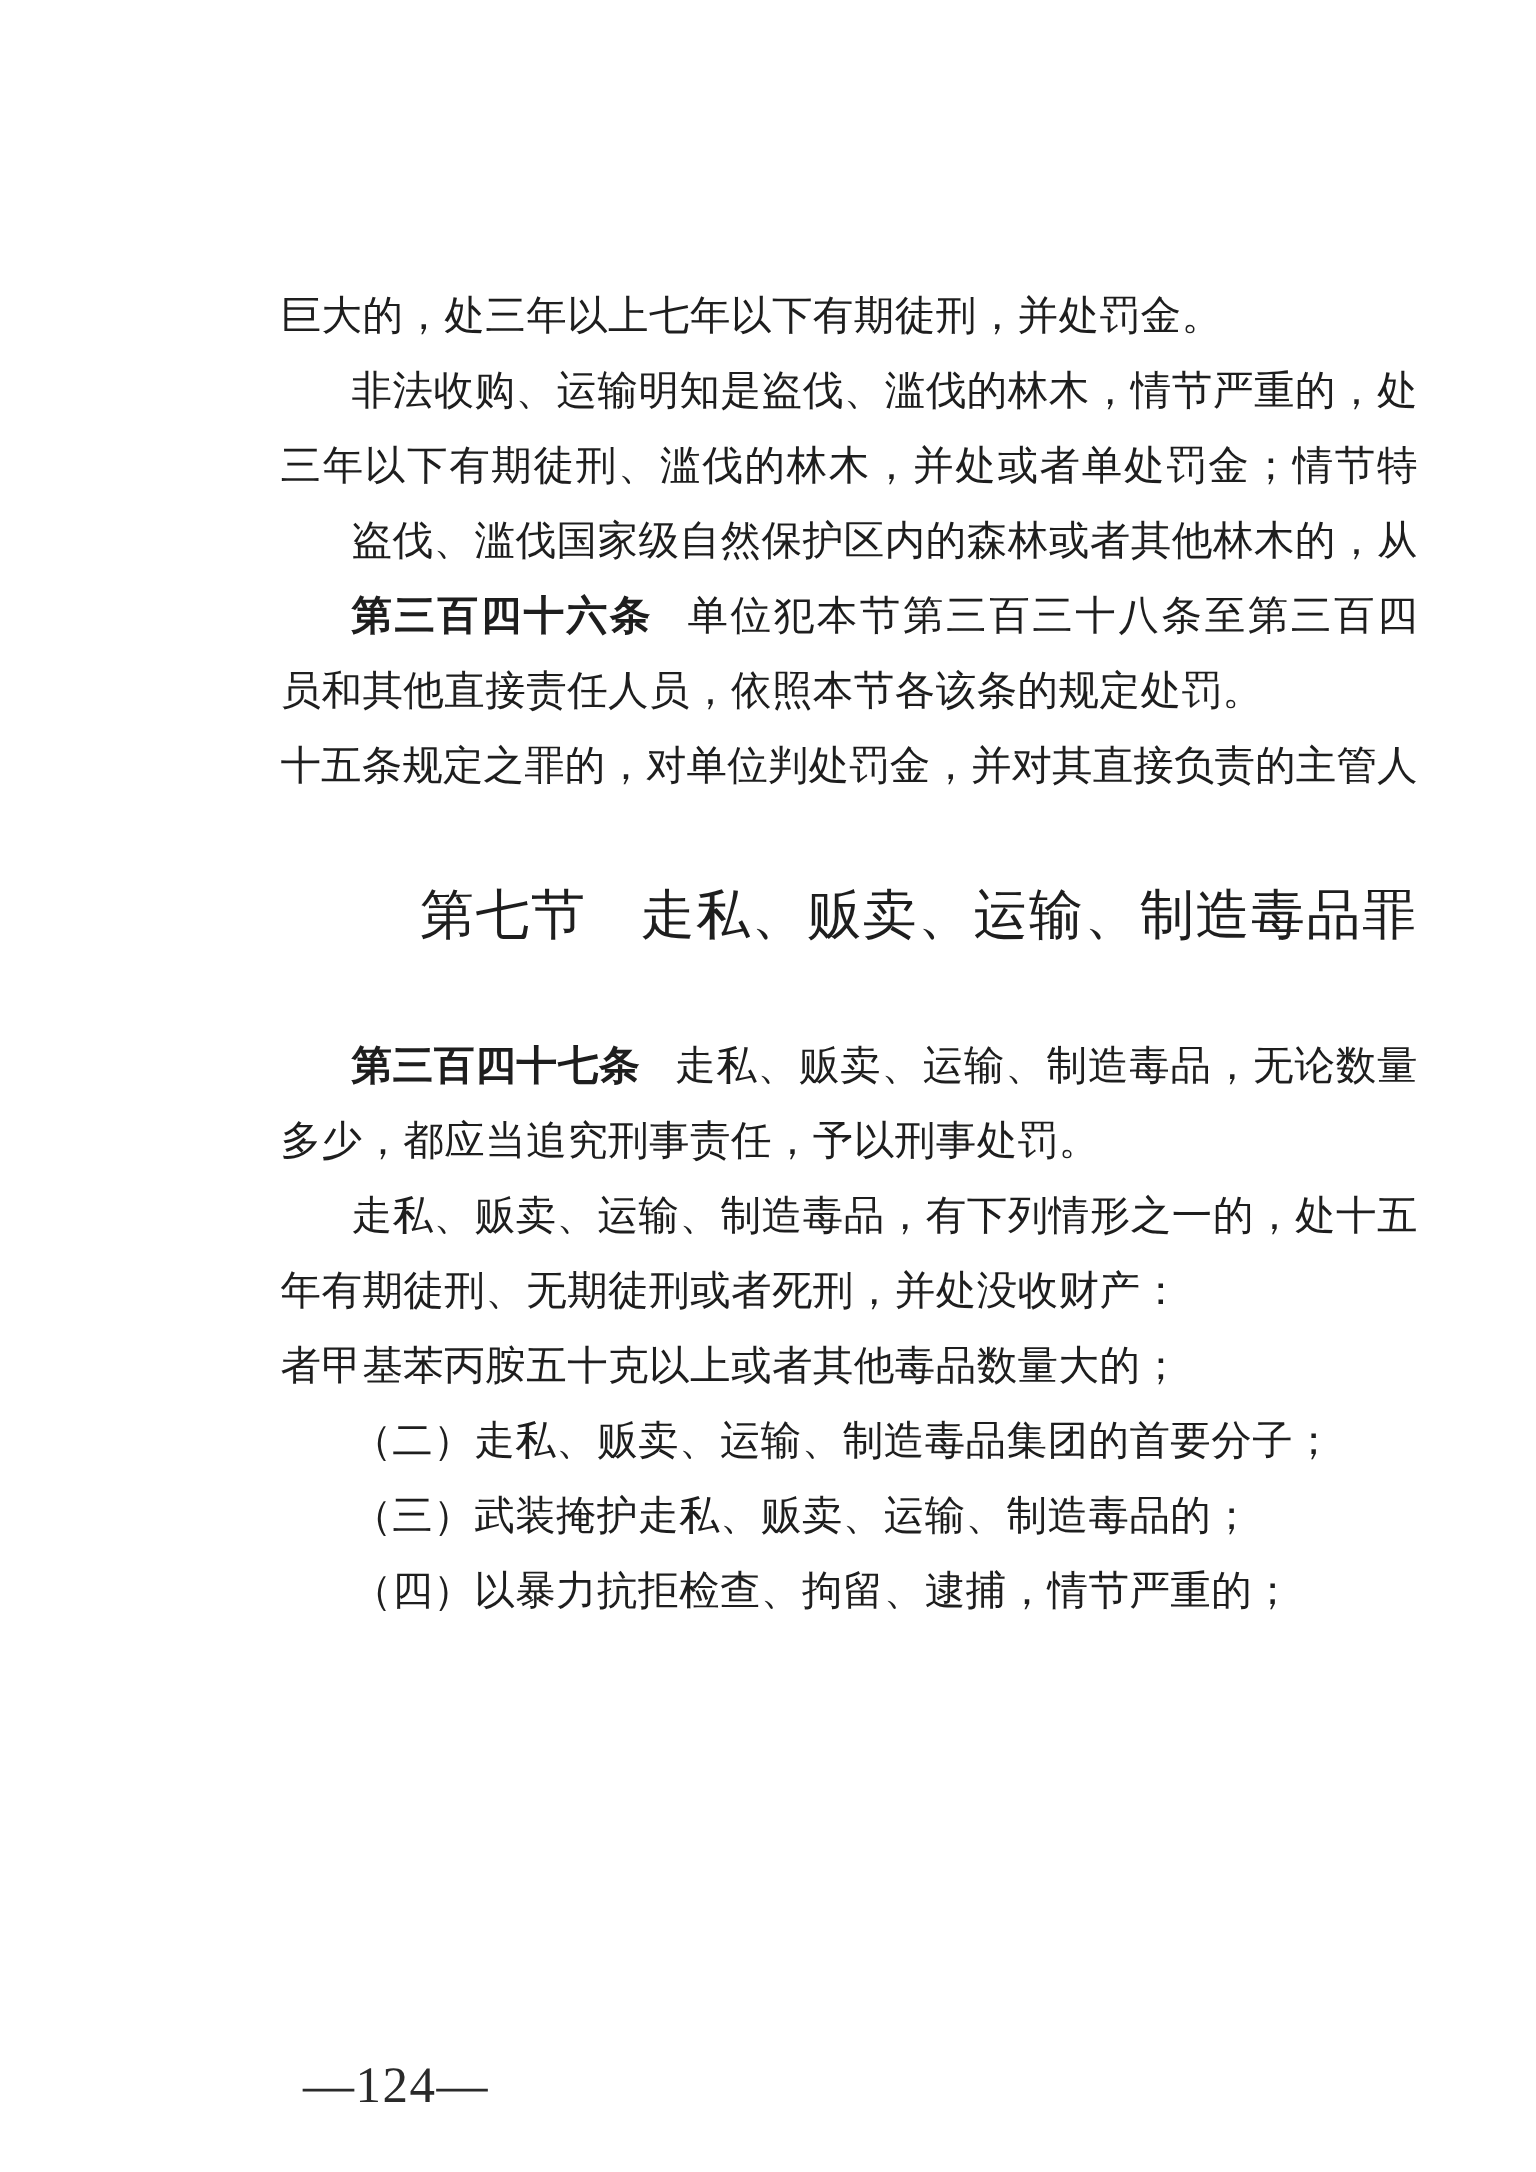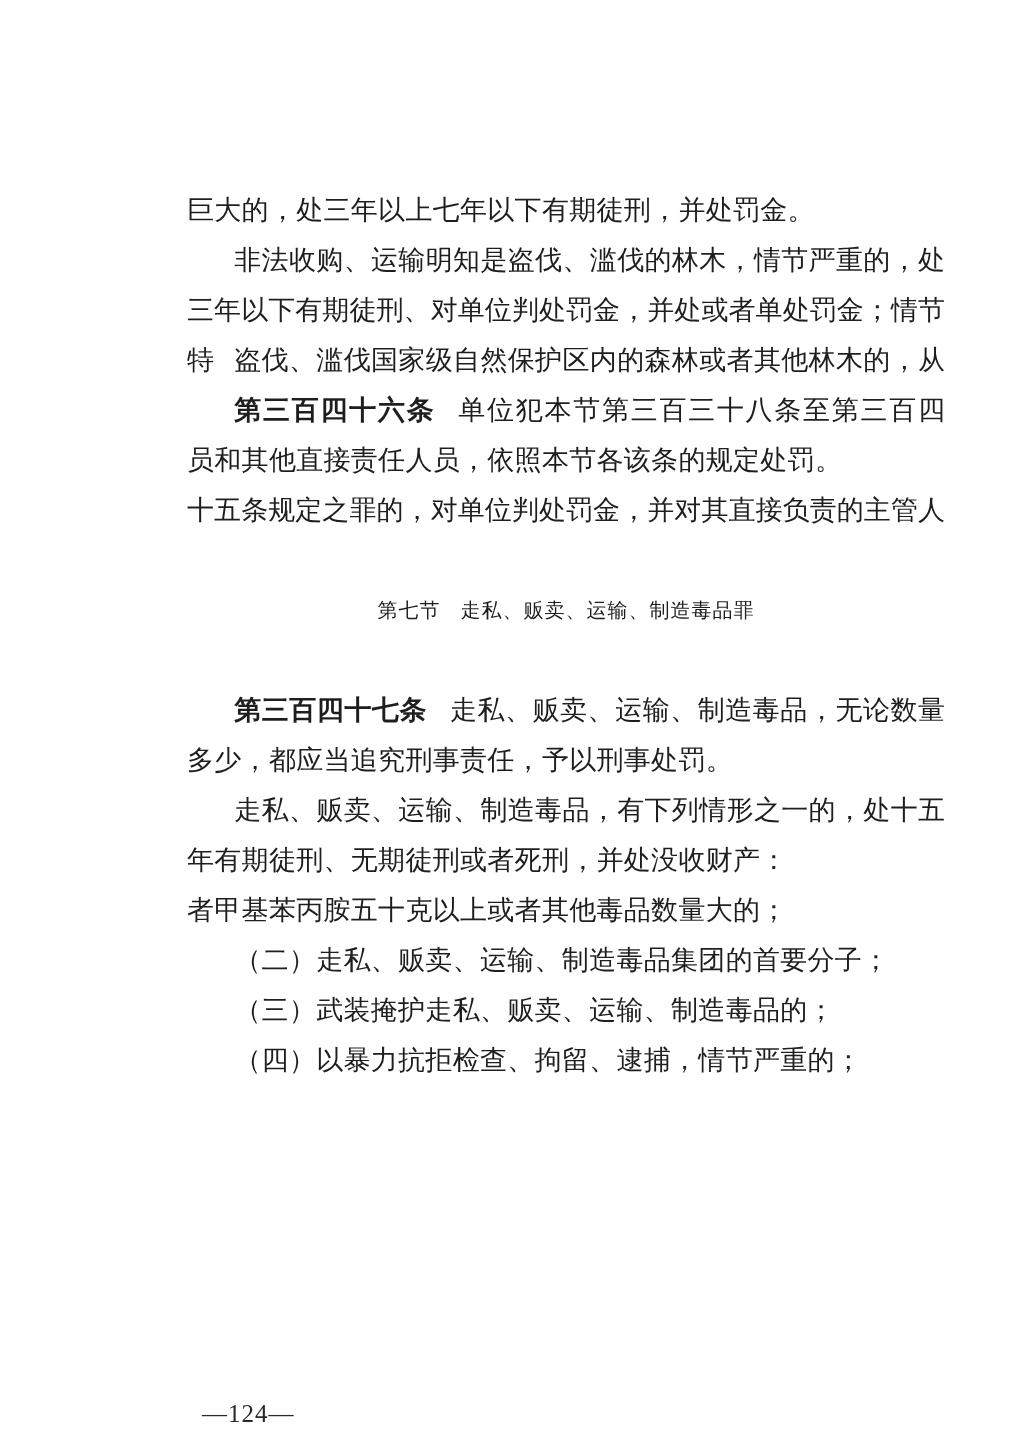--- a/index.html
+++ b/index.html
@@ -42,44 +42,44 @@
   }
   .article-number {
     font-family: "Liberation Sans", "DejaVu Sans", sans-serif;
     font-weight: bold;
     margin-right: 0.85em;
   }
   .section-heading {
     height: 50px;
     line-height: 50px;
     margin: 50px 0;
-    text-align: center;
-    font-size: 20px;
+    text-align: right;
+    font-size: 36px;
     letter-spacing: 1px;
   }
   .section-heading .heading-label {
     margin-right: 1em;
   }
   .page-footer {
     position: absolute;
     left: 158px;
-    top: 1400px;
-    font-size: 25px;
+    top: 1372px;
+    font-size: 34px;
     letter-spacing: 1px;
     color: #2a2a2a;
   }
 </style>
 </head>
 <body>
 
 <div class="page">
   <div class="doc-body" id="doc-body">
       <div class="line">巨大的，处三年以上七年以下有期徒刑，并处罚金。</div>
       <div class="line indent fill">非法收购、运输明知是盗伐、滥伐的林木，情节严重的，处</div>
-      <div class="line fill">三年以下有期徒刑、对单位判处罚金，并处或者单处罚金；情节特</div>
+      <div class="line fill">三年以下有期徒刑、滥伐的林木，并处或者单处罚金；情节特</div>
       <div class="line indent fill">盗伐、滥伐国家级自然保护区内的森林或者其他林木的，从</div>
       <div class="line indent fill"><span class="article-number">第三百四十六条</span>单位犯本节第三百三十八条至第三百四</div>
       <div class="line">员和其他直接责任人员，依照本节各该条的规定处罚。</div>
       <div class="line fill">十五条规定之罪的，对单位判处罚金，并对其直接负责的主管人</div>
       <div class="section-heading"><span class="heading-label">第七节</span><span>走私、贩卖、运输、制造毒品罪</span></div>
       <div class="line indent fill"><span class="article-number">第三百四十七条</span>走私、贩卖、运输、制造毒品，无论数量</div>
       <div class="line">多少，都应当追究刑事责任，予以刑事处罚。</div>
       <div class="line indent fill">走私、贩卖、运输、制造毒品，有下列情形之一的，处十五</div>
       <div class="line">年有期徒刑、无期徒刑或者死刑，并处没收财产：</div>
       <div class="line">者甲基苯丙胺五十克以上或者其他毒品数量大的；</div>

